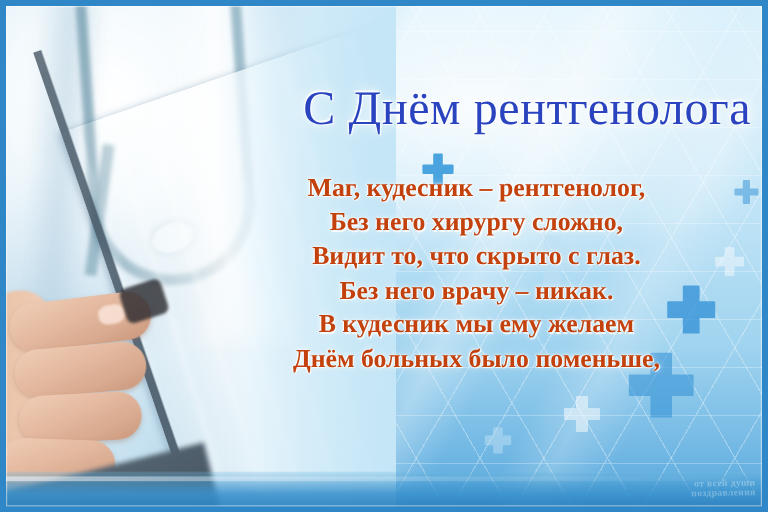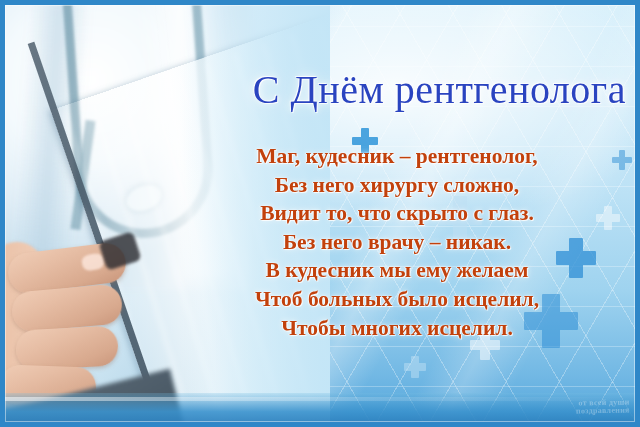--- a/index.html
+++ b/index.html
@@ -302,22 +302,21 @@
   <div id="bottom-band-hi"></div>
 
   <div id="title">С Днём рентгенолога</div>
 
   <div id="poem">
       <div class="line">Маг, кудесник – рентгенолог,</div>
       <div class="line">Без него хирургу сложно,</div>
       <div class="line">Видит то, что скрыто с глаз.</div>
       <div class="line">Без него врачу – никак.</div>
       <div class="line">В кудесник мы ему желаем</div>
-      <div class="line">Чтоб больных было исцелил,</div>
-      <div class="line">Чтобы многих исцелил.</div>
+      <div class="line">Днём больных было поменьше,</div>
     </div>
 
   <div id="watermark">
     <div>от всей души</div>
     <div>поздравления</div>
   </div>
 
   <div id="frame"></div>
   <div id="frame-inner"></div>
 </div>

